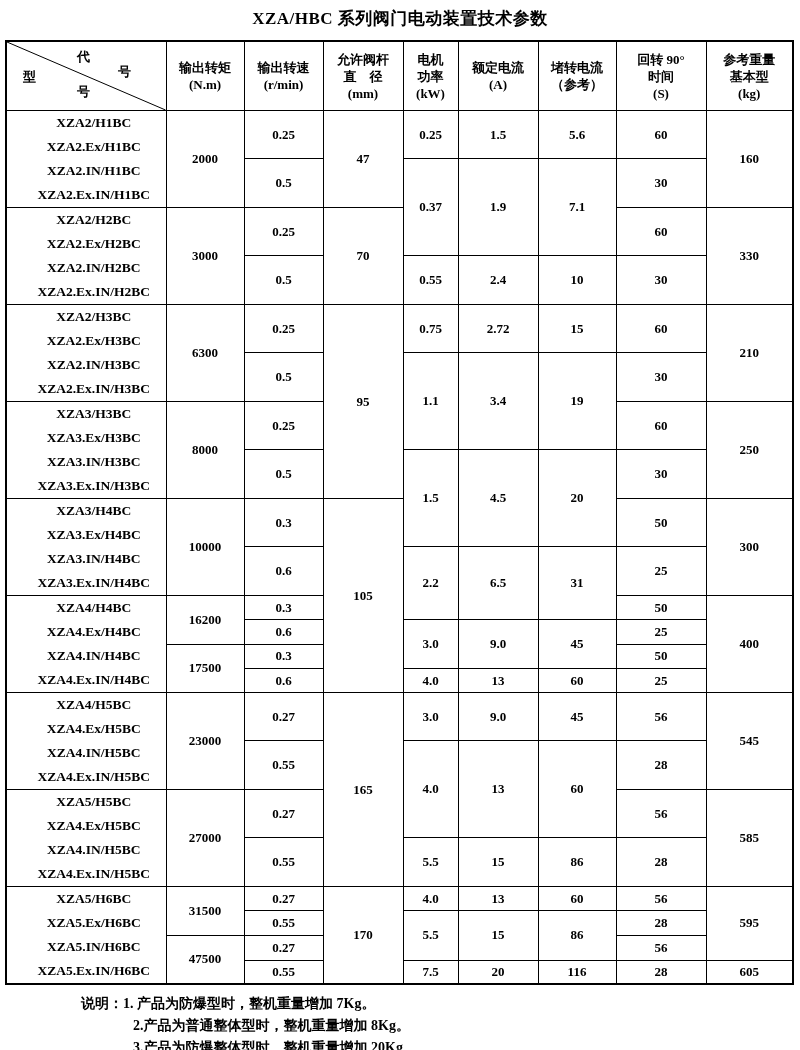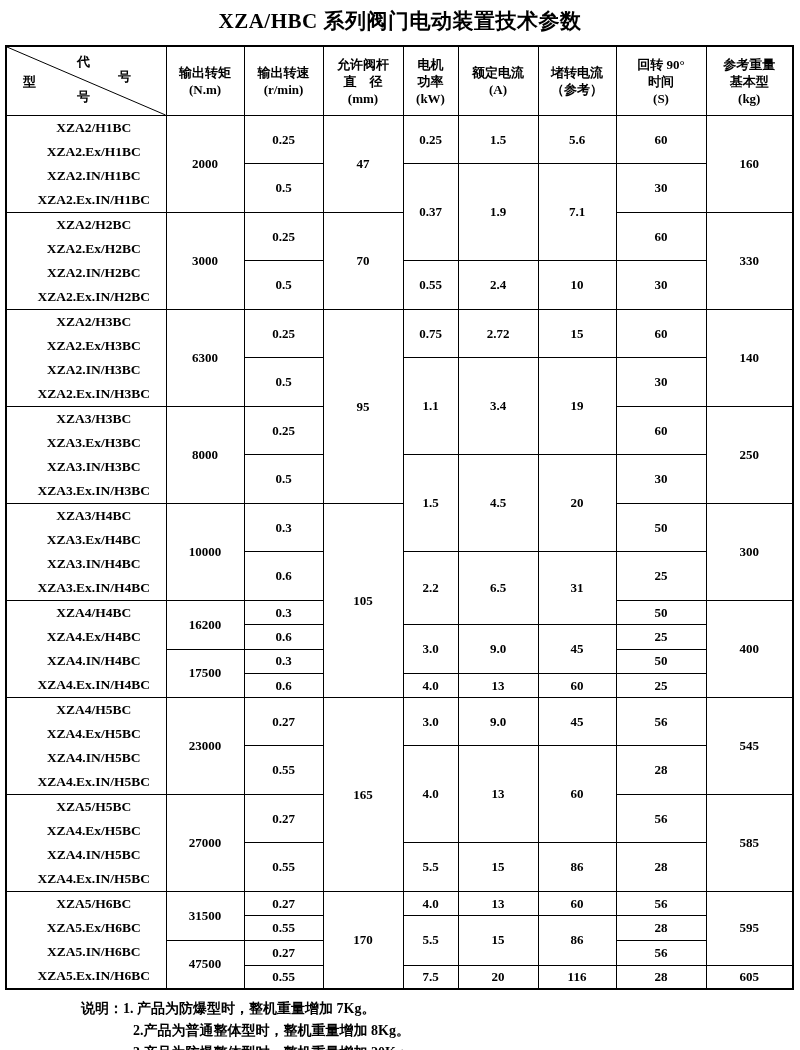--- a/index.html
+++ b/index.html
@@ -3,21 +3,21 @@
 <meta charset="utf-8">
 <style>
   html,body{margin:0;padding:0;background:#fff;}
   .page{
     width:800px;height:1050px;background:#ffffff;overflow:hidden;
     font-family:"Liberation Serif","DejaVu Serif",serif;
     font-weight:bold;color:#000;position:relative;
   }
   .title{
     margin:0;padding-top:7px;text-align:center;
-    font-size:21px;font-weight:bold;letter-spacing:.5px;
+    font-size:17px;font-weight:bold;letter-spacing:.5px;
   }
   table.spec-table{
     border-collapse:collapse;table-layout:fixed;
     margin:10px 0 0 5px;border:2px solid #000;
   }
   .spec-table th,.spec-table td{
     border:1px solid #000;padding:0;margin:0;
     text-align:center;vertical-align:middle;
     font-size:13px;font-weight:bold;overflow:hidden;
   }
@@ -156,21 +156,21 @@
             <div class="model-line">XZA2.IN/H3BC</div>
             <div class="model-line">XZA2.Ex.IN/H3BC</div>
           </td>
           <td rowspan="4" class="torque-col blk">6300</td>
           <td rowspan="2" class="speed-col blk">0.25</td>
           <td rowspan="8" class="stem-col blk">95</td>
           <td rowspan="2" class="power-col blk">0.75</td>
           <td rowspan="2" class="current-col blk">2.72</td>
           <td rowspan="2" class="stall-col blk">15</td>
           <td rowspan="2" class="time-col blk">60</td>
-          <td rowspan="4" class="weight-col blk">140</td>
+          <td rowspan="4" class="weight-col blk">210</td>
         </tr>
         <tr></tr>
         <tr>
           <td rowspan="2" class="speed-col">0.5</td>
           <td rowspan="4" class="power-col">1.1</td>
           <td rowspan="4" class="current-col">3.4</td>
           <td rowspan="4" class="stall-col">19</td>
           <td rowspan="2" class="time-col">30</td>
         </tr>
         <tr></tr>

